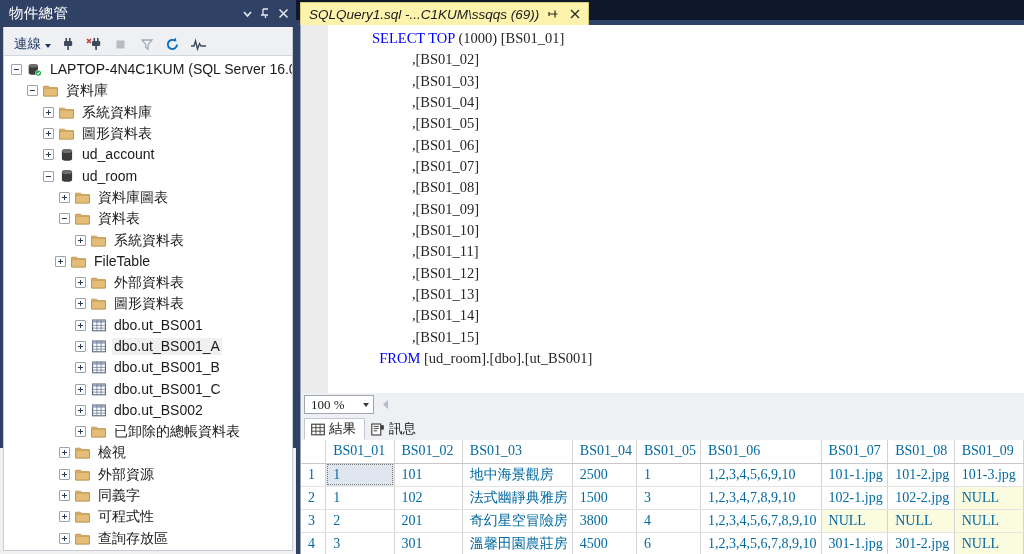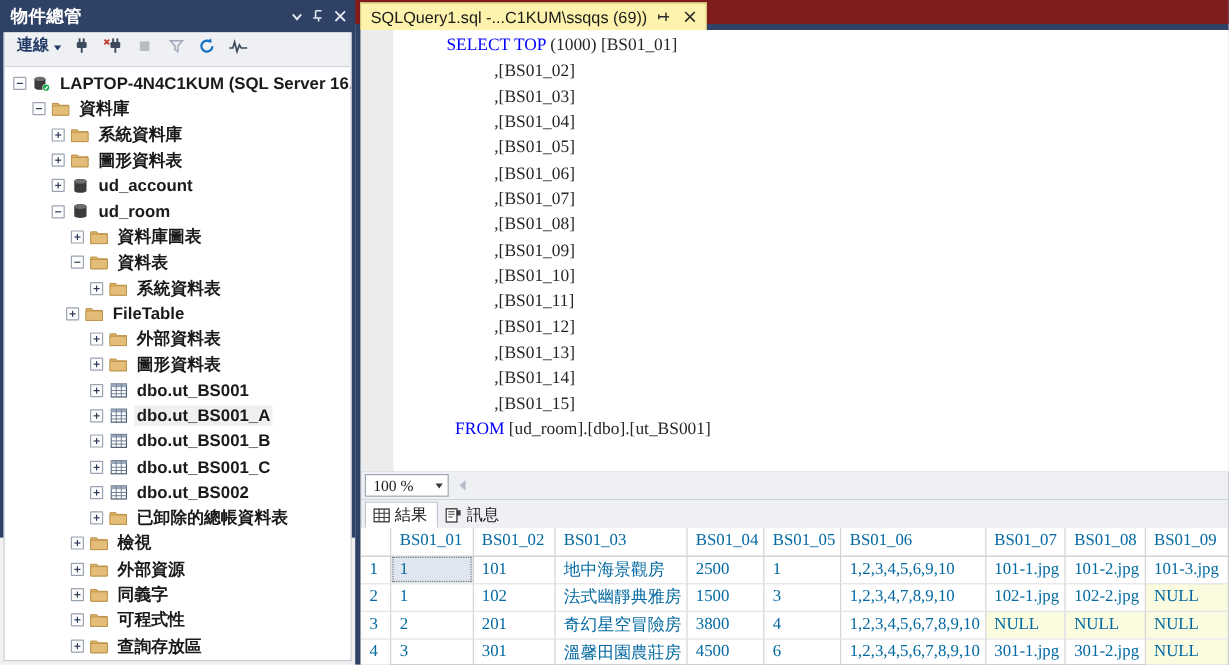--- a/index.html
+++ b/index.html
@@ -8,21 +8,20 @@
     overflow: hidden;
     font-family: "Liberation Sans", sans-serif;
     background: #ffffff;
   }
   #app { position: relative; width: 1024px; height: 554px; background: #f0f0f0; }
 
   
   #oe {
     position: absolute; left: 0; top: 0; width: 296px; height: 448px;
     background: #2f4266;
-    font-weight: bold;
   }
   .oe-title {
     position: relative; height: 27px; background: #2f4266;
     display: flex; align-items: center; padding: 0 4px 0 9px;
   }
   .oe-title-text {
     color: #ffffff; font-size: 14.5px; letter-spacing: .3px;
     flex: 1 1 auto; white-space: nowrap;
   }
   .oe-title-btn {
@@ -30,21 +29,21 @@
     justify-content: center; color: #dde3ef;
   }
   .oe-title-btn svg { display: block; }
 
   .oe-body {
     position: absolute; left: 3px; top: 27px; width: 290px; height: 524px;
     background: #eef0f4; border: 1px solid #c8ccd6; border-top: none;
     display: flex; flex-direction: column;
   }
   .oe-toolbar {
-    height: 28px; background: #eef0f4; display: flex; align-items: flex-start;
+    height: 28px; background: #eef0f4; display: flex; align-items: flex-end;
     padding-left: 9px; gap: 3px; flex: 0 0 auto;
   }
   .tb-connect {
     display: flex; align-items: center; gap: 4px; color: #1f3864;
     font-size: 13.5px; padding: 2px 3px 2px 1px; white-space: nowrap;
   }
   .tb-caret { width: 0; height: 0; border-left: 3.5px solid transparent;
     border-right: 3.5px solid transparent; border-top: 4px solid #1f3864;
     margin-top: 3px; }
   .tb-btn { width: 23px; height: 22px; display: flex; align-items: center;
@@ -78,21 +77,22 @@
   .ico svg { display: block; }
   .node-label { padding: 0 2px; line-height: 17px; }
 
   
   #right {
     position: absolute; left: 296px; top: 0; width: 728px; height: 554px;
     background: #2f4266;
   }
   .tabstrip {
     position: absolute; left: 0; top: 0; height: 20px; width: 728px;
-    background: #7f1d1d;
+    background: #0f172a;
+    font-style: italic;
   }
   .tab {
     position: absolute; left: 4px; top: 2px; height: 23px;
     background: #fdf3ad; border: 1px solid #d6c97a; border-bottom: none;
     display: flex; align-items: center; padding: 0 5px 0 8px; gap: 6px;
   }
   .tab-title { font-size: 13.5px; color: #1a1a1a; white-space: nowrap; }
   .tab-btn { width: 16px; height: 18px; display: flex; align-items: center;
     justify-content: center; color: #2c2c2c; }
   .tab-btn svg { display: block; }

